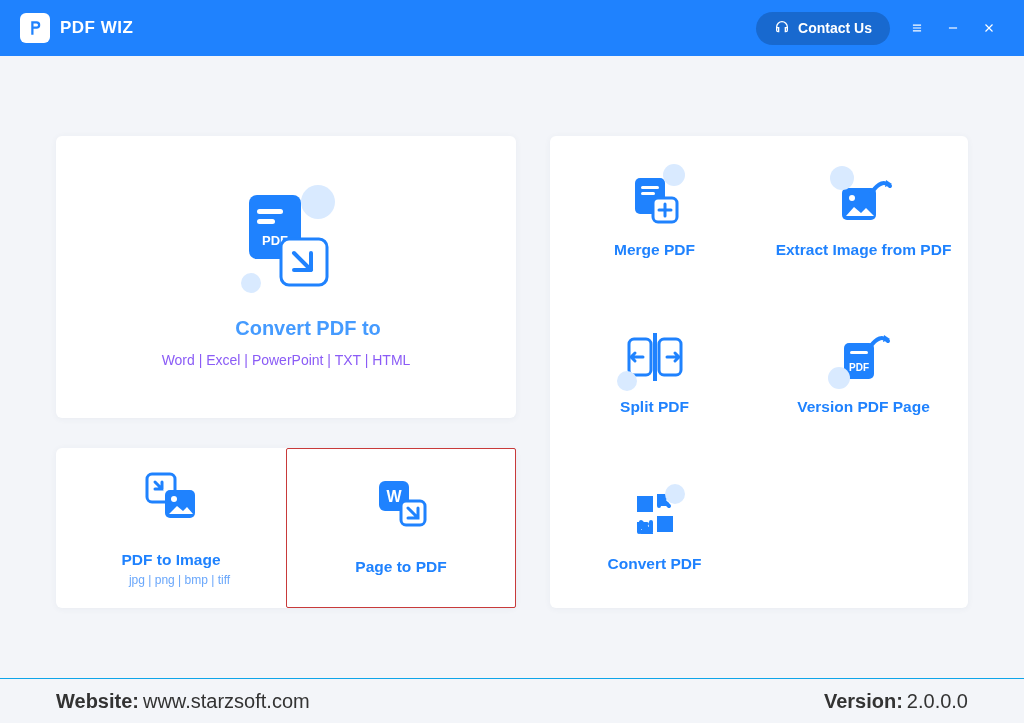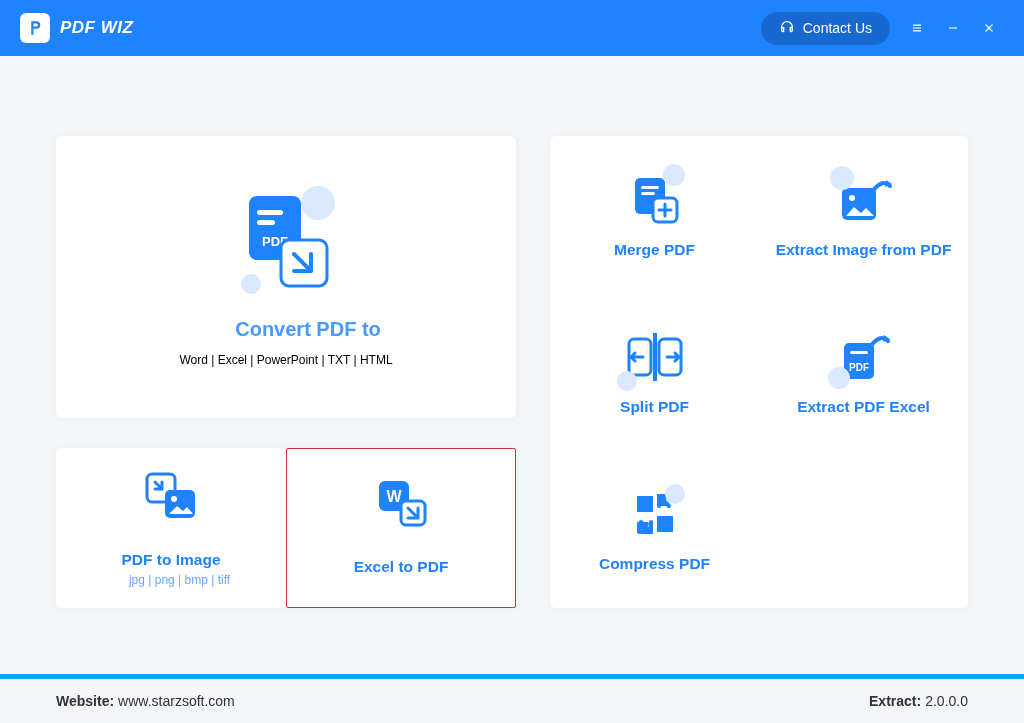--- a/index.html
+++ b/index.html
@@ -10,47 +10,47 @@
     --title-blue:#459bff;
     --card-bg:#ffffff;
     --body-bg:#f3f5f9;
     --shadow:0 1px 6px rgba(60,80,120,.06);
     --outline:#c83a3a;
   }
   html,body{margin:0;padding:0;width:1024px;height:723px;font-family:"Segoe UI",Arial,sans-serif;background:var(--body-bg);overflow:hidden;color:#333;}
   .titlebar{height:56px;background:var(--blue);display:flex;align-items:center;padding:0 18px 0 20px;color:#fff;}
   .app-logo{width:30px;height:30px;border-radius:6px;background:#fff;display:flex;align-items:center;justify-content:center;margin-right:10px;}
   .app-logo svg{width:18px;height:18px;}
-  .app-title{font-size:17px;font-weight:600;letter-spacing:.5px;font-style:italic;}
+  .app-title{font-size:17px;font-weight:600;letter-spacing:.5px;}
   .titlebar .spacer{flex:1;}
-  .contact-btn{display:flex;align-items:center;gap:8px;background:#1869cf;border-radius:20px;padding:7px 18px;font-size:14px;cursor:pointer;}
+  .contact-btn{display:flex;align-items:center;gap:8px;background:#1869cf;border-radius:20px;padding:7px 18px;font-size:14px;cursor:pointer;font-weight:bold;}
   .contact-btn svg{width:16px;height:16px;}
   .win-btns{display:flex;align-items:center;gap:2px;margin-left:10px;}
   .win-btn{width:34px;height:34px;display:flex;align-items:center;justify-content:center;border-radius:4px;cursor:pointer;}
   .win-btn svg{width:14px;height:14px;stroke:#fff;stroke-width:2;fill:none;}
   .hamburger svg{width:14px;height:14px;}
   .content{display:flex;gap:34px;padding:80px 56px 0 56px;height:calc(723px - 56px - 44px);box-sizing:border-box;}
   .left-col{width:460px;display:flex;flex-direction:column;gap:30px;}
   .right-col{flex:1;}
   .card{background:var(--card-bg);border-radius:6px;box-shadow:var(--shadow);}
   .hero{height:282px;display:flex;flex-direction:column;align-items:center;justify-content:center;cursor:pointer;}
   .hero-icon{position:relative;width:110px;height:120px;margin-top:-4px;}
   .hero-title{color:var(--title-blue);font-size:20px;font-weight:600;margin-top:14px;margin-left:44px;}
-  .hero-sub{color:#000000;font-size:12px;margin-top:12px;}
+  .hero-sub{color:#8b5cf6;font-size:14px;margin-top:12px;}
   .row3{display:flex;gap:0;height:160px;}
   .row3 .mini{flex:1;display:flex;flex-direction:column;align-items:center;justify-content:center;cursor:pointer;}
   .mini.highlight{outline:1.5px solid var(--outline);outline-offset:-1.5px;border-radius:2px;}
   .mini-icon{height:54px;display:flex;align-items:center;justify-content:center;}
   .mini-title{color:var(--text-blue);font-size:15.5px;font-weight:600;margin-top:28px;}
   .mini-sub{color:#6aa7fb;font-size:12px;margin-top:4px;margin-left:17px;}
   .grid6{height:472px;border-radius:6px;display:grid;grid-template-columns:1fr 1fr;grid-template-rows:1fr 1fr 1fr;}
   .tile{display:flex;flex-direction:column;align-items:center;justify-content:center;cursor:pointer;}
   .tile-icon{height:60px;display:flex;align-items:center;justify-content:center;}
   .tile-title{color:var(--text-blue);font-size:15.5px;font-weight:600;margin-top:10px;text-align:center;line-height:1.3;}
-  .footer{position:absolute;bottom:0;left:0;right:0;height:44px;border-top:5px solid #0ea5e9;display:flex;align-items:center;padding:0 56px;font-size:14px;color:#333;background:var(--body-bg);}
+  .footer{position:absolute;bottom:0;left:0;right:0;height:44px;border-top:1px solid #0ea5e9;display:flex;align-items:center;padding:0 56px;font-size:20px;color:#333;background:var(--body-bg);}
   .footer .spacer{flex:1;}
   .footer .label{font-weight:600;margin-right:4px;}
   
   .bgcircle{position:absolute;border-radius:50%;background:#d9eaff;}
 </style>
 </head>
 <body>
 
 <div class="titlebar">
   <div class="app-logo">
@@ -123,21 +123,21 @@
       </div>
       <div class="mini highlight">
         <div class="mini-icon">
           <svg width="56" height="52" viewBox="0 0 56 52">
             <rect x="6" y="4" width="30" height="30" rx="6" fill="#1f82fe"></rect>
             <text x="21" y="25" font-size="16" font-weight="700" fill="#fff" text-anchor="middle">W</text>
             <rect x="28" y="24" width="24" height="24" rx="5" fill="#fff" stroke="#1f82fe" stroke-width="3"></rect>
             <path d="M35 31 l10 10 M45 31 v10 h-10" fill="none" stroke="#1f82fe" stroke-width="3" stroke-linecap="round"></path>
           </svg>
         </div>
-        <div class="mini-title">Excel to PDF</div>
+        <div class="mini-title">Page to PDF</div>
         <div class="mini-sub"></div>
       </div>
     </div>
   </div>
 
   <div class="right-col card grid6">
     <div class="tile">
       <div class="tile-icon" style="position:relative;">
         <div class="bgcircle" style="width:22px;height:22px;position:absolute;right:-2px;top:-6px;"></div>
         <svg width="56" height="56" viewBox="0 0 56 56">
@@ -183,40 +183,40 @@
       <div class="tile-icon" style="position:relative;">
         <div class="bgcircle" style="width:22px;height:22px;position:absolute;left:-6px;bottom:-2px;"></div>
         <svg width="60" height="56" viewBox="0 0 60 56">
           <rect x="10" y="14" width="30" height="36" rx="5" fill="#1f82fe"></rect>
           <rect x="16" y="22" width="18" height="3" rx="1.5" fill="#fff"></rect>
           <text x="25" y="42" font-size="10" font-weight="700" fill="#fff" text-anchor="middle">PDF</text>
           <path d="M36 18 q10 -14 18 -6" fill="none" stroke="#1f82fe" stroke-width="4" stroke-linecap="round"></path>
           <path d="M50 6 l6 4 -7 3 z" fill="#1f82fe"></path>
         </svg>
       </div>
-      <div class="tile-title">Extract PDF Excel</div>
+      <div class="tile-title">Version PDF Page</div>
     </div>
 
     <div class="tile">
       <div class="tile-icon" style="position:relative;">
         <div class="bgcircle" style="width:20px;height:20px;position:absolute;right:-4px;top:0;"></div>
         <svg width="52" height="52" viewBox="0 0 52 52">
           <path d="M8 8 h16 v16 h-16 z" fill="#1f82fe"></path>
           <path d="M28 28 h16 v16 h-16 z" fill="#1f82fe"></path>
           <path d="M30 8 l10 10 M40 8 v10 h-10" fill="none" stroke="#1f82fe" stroke-width="4" stroke-linecap="round" transform="rotate(180 35 13)"></path>
           <path d="M12 34 l10 10 M12 44 v-10 h10" fill="none" stroke="#1f82fe" stroke-width="4" stroke-linecap="round" transform="rotate(180 17 39)"></path>
           <path d="M32 10 l-8 8 M24 10 v8 h8" fill="none" stroke="#1f82fe" stroke-width="4" stroke-linecap="round" transform="translate(6,-2)"></path>
           <path d="M20 42 l-8 -8 M20 34 h-8 v8" fill="none" stroke="#1f82fe" stroke-width="4" stroke-linecap="round" transform="translate(-2,2)"></path>
         </svg>
       </div>
-      <div class="tile-title">Compress PDF</div>
+      <div class="tile-title">Convert PDF</div>
     </div>
 
   </div>
 </div>
 
 <div class="footer">
   <span class="label">Website:</span>
   <span>www.starzsoft.com</span>
   <div class="spacer"></div>
-  <span class="label">Extract:</span>
+  <span class="label">Version:</span>
   <span>2.0.0.0</span>
 </div>
 
 </body></html>

